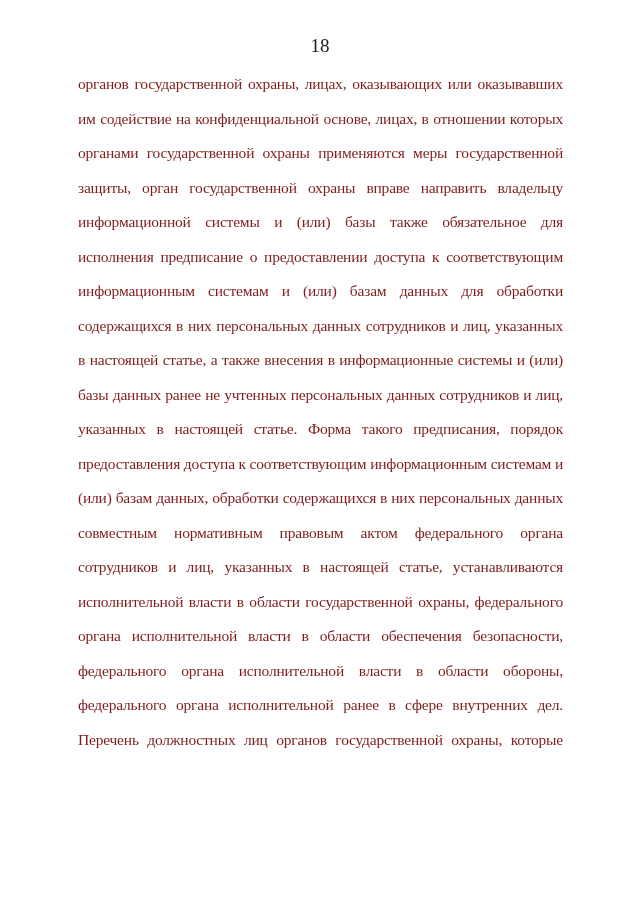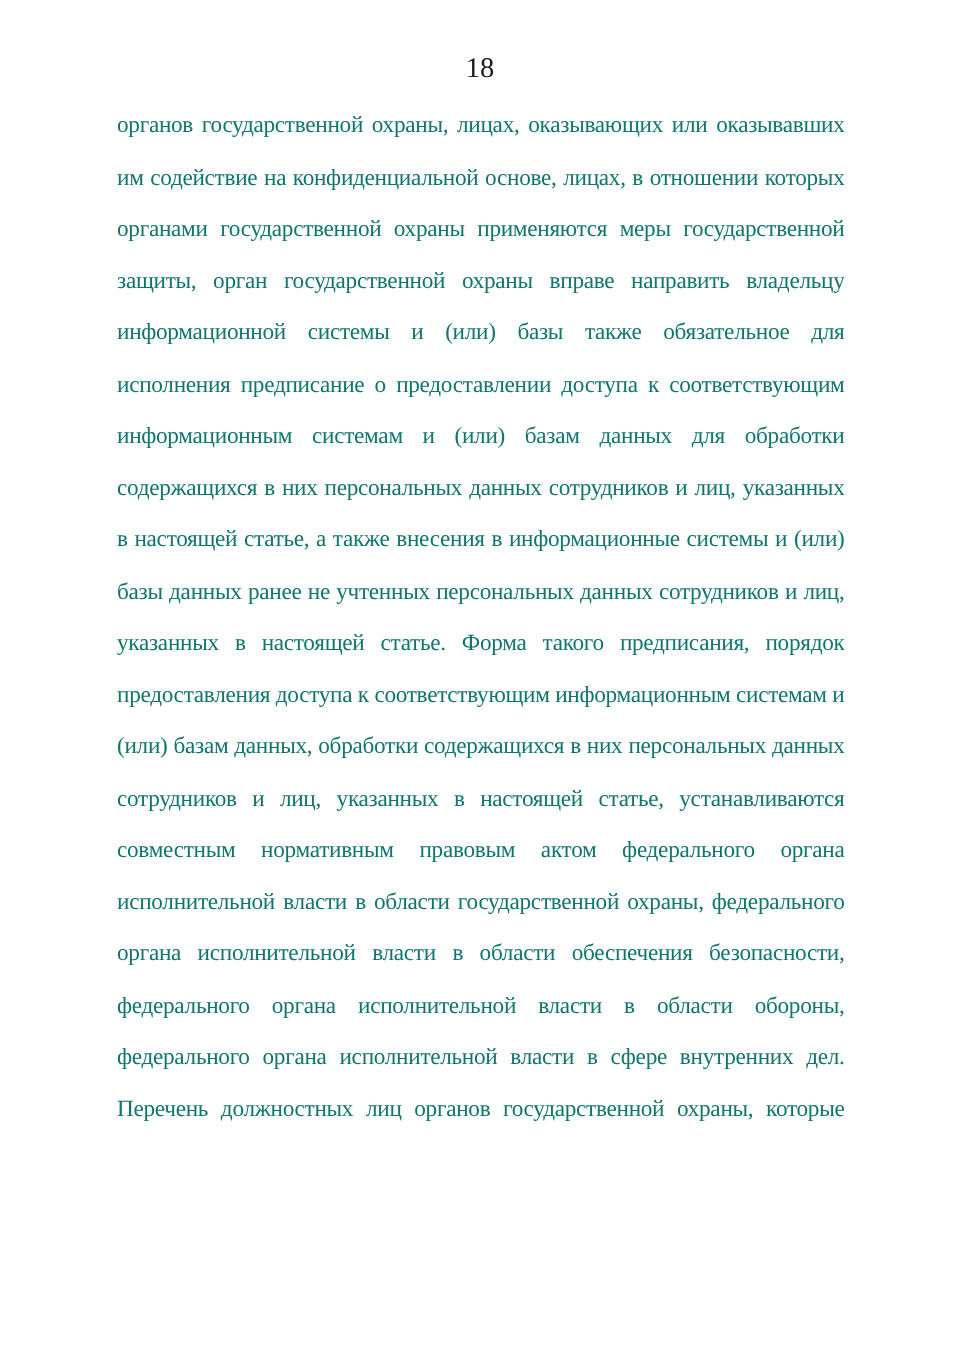--- a/index.html
+++ b/index.html
@@ -33,21 +33,21 @@
     width: 485px;
   }
   .line {
     font-size: 15.5px;
     letter-spacing: -0.2px;
     line-height: 34.5px;
     height: 34.5px;
     overflow: hidden;
     text-align: justify;
     text-align-last: justify;
-    color: #0f766e;
+    color: #7f1d1d;
     white-space: normal;
   }
 </style>
 </head>
 <body>
 
 <div class="page">
   <div class="page-number">18</div>
 
   <div class="text-block">
@@ -57,21 +57,21 @@
     <div class="line">защиты, орган государственной охраны вправе направить владельцу</div>
     <div class="line">информационной системы и (или) базы также обязательное для</div>
     <div class="line">исполнения предписание о предоставлении доступа к соответствующим</div>
     <div class="line">информационным системам и (или) базам данных для обработки</div>
     <div class="line">содержащихся в них персональных данных сотрудников и лиц, указанных</div>
     <div class="line">в настоящей статье, а также внесения в информационные системы и (или)</div>
     <div class="line">базы данных ранее не учтенных персональных данных сотрудников и лиц,</div>
     <div class="line">указанных в настоящей статье. Форма такого предписания, порядок</div>
     <div class="line">предоставления доступа к соответствующим информационным системам и</div>
     <div class="line">(или) базам данных, обработки содержащихся в них персональных данных</div>
+    <div class="line">совместным нормативным правовым актом федерального органа</div>
     <div class="line">сотрудников и лиц, указанных в настоящей статье, устанавливаются</div>
-    <div class="line">совместным нормативным правовым актом федерального органа</div>
     <div class="line">исполнительной власти в области государственной охраны, федерального</div>
     <div class="line">органа исполнительной власти в области обеспечения безопасности,</div>
     <div class="line">федерального органа исполнительной власти в области обороны,</div>
-    <div class="line">федерального органа исполнительной власти в сфере внутренних дел.</div>
+    <div class="line">федерального органа исполнительной ранее в сфере внутренних дел.</div>
     <div class="line">Перечень должностных лиц органов государственной охраны, которые</div>
   </div>
 </div>
 
 </body></html>

